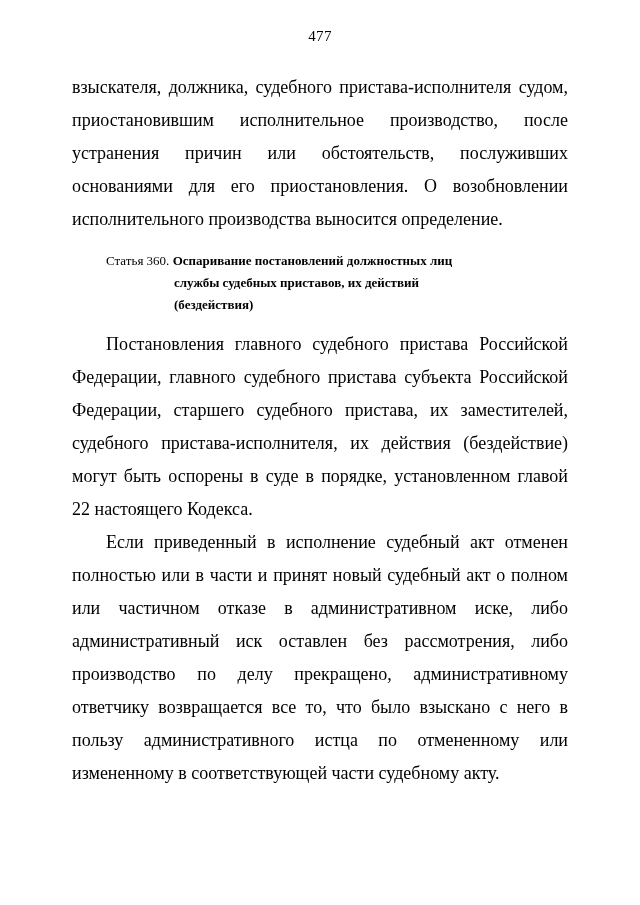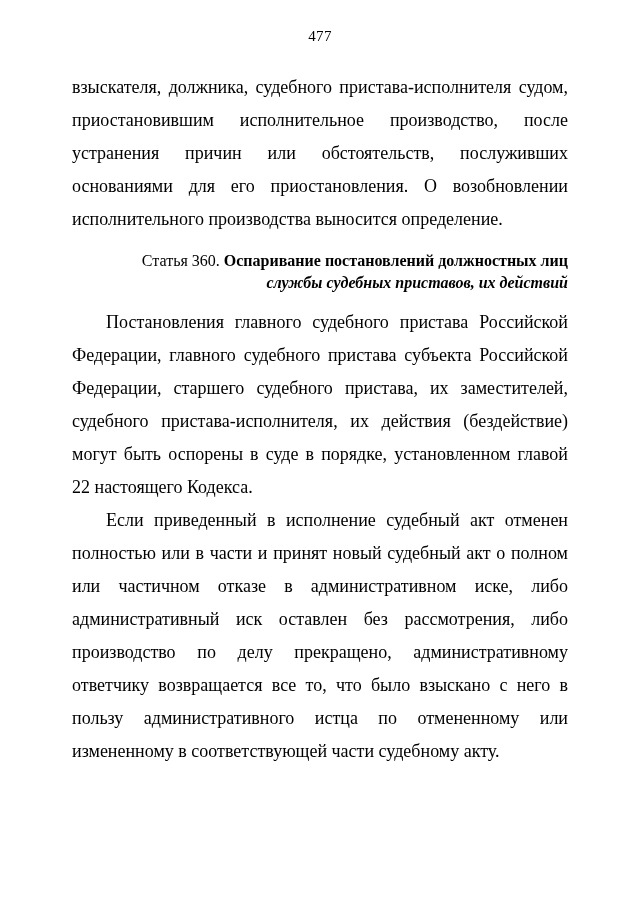--- a/index.html
+++ b/index.html
@@ -33,36 +33,34 @@
     line-height: 33px;
     text-align: justify;
     text-align-last: left;
     text-indent: 0;
   }
   p.body-par.indent {
     text-indent: 34px;
   }
   .article-head {
     margin: 14px 0 6px 0;
-    font-size: 16px;
+    font-size: 13px;
     line-height: 22px;
     padding-left: 34px;
-    text-align: right;
   }
   .article-head .art-num {
     font-weight: normal;
   }
   .article-head .art-title {
     font-weight: bold;
   }
   .article-head .art-title-line {
     display: block;
     font-weight: bold;
     padding-left: 68px;
-    font-style: italic;
   }
   .art-360 {
     margin-bottom: 12px;
   }
   .art-361 {
     margin: 12px 0 4px 0;
   }
 </style>
 </head>
 <body>
@@ -70,20 +68,21 @@
 <div class="page">
 
   <div class="page-number">477</div>
 
   <p class="body-par">взыскателя, должника, судебного пристава-исполнителя судом, приостановившим исполнительное производство, после устранения причин или обстоятельств, послуживших основаниями для его приостановления. О возобновлении исполнительного производства выносится определение.</p>
 
   <div class="article-head art-360">
     <span class="art-num">Статья 360.</span>
     <span class="art-title">Оспаривание постановлений должностных лиц</span>
     <span class="art-title-line">службы судебных приставов, их действий</span>
+    <span class="art-title-line">(бездействия)</span>
   </div>
 
   <p class="body-par indent">Постановления главного судебного пристава Российской Федерации, главного судебного пристава субъекта Российской Федерации, старшего судебного пристава, их заместителей, судебного пристава-исполнителя, их действия (бездействие) могут быть оспорены в суде в порядке, установленном главой 22 настоящего Кодекса.</p>
 
 
   <p class="body-par indent">Если приведенный в исполнение судебный акт отменен полностью или в части и принят новый судебный акт о полном или частичном отказе в административном иске, либо административный иск оставлен без рассмотрения, либо производство по делу прекращено, административному ответчику возвращается все то, что было взыскано с него в пользу административного истца по отмененному или измененному в соответствующей части судебному акту.</p>
 
 </div>
 
 </body></html>

